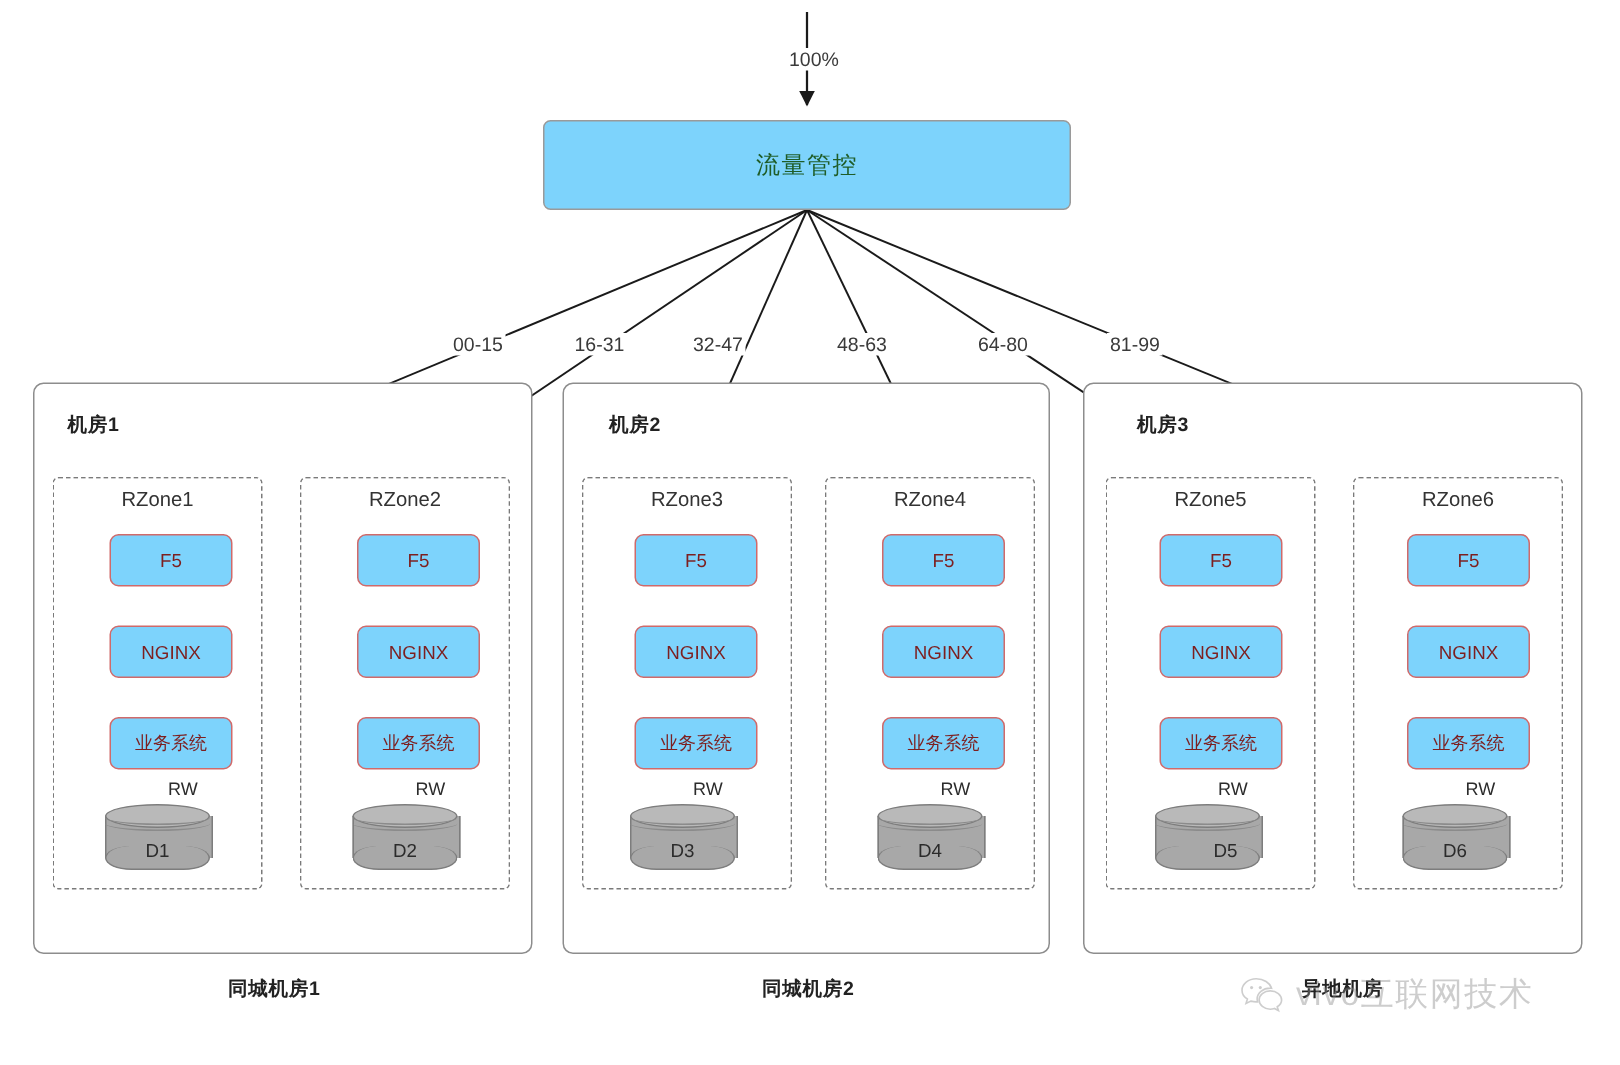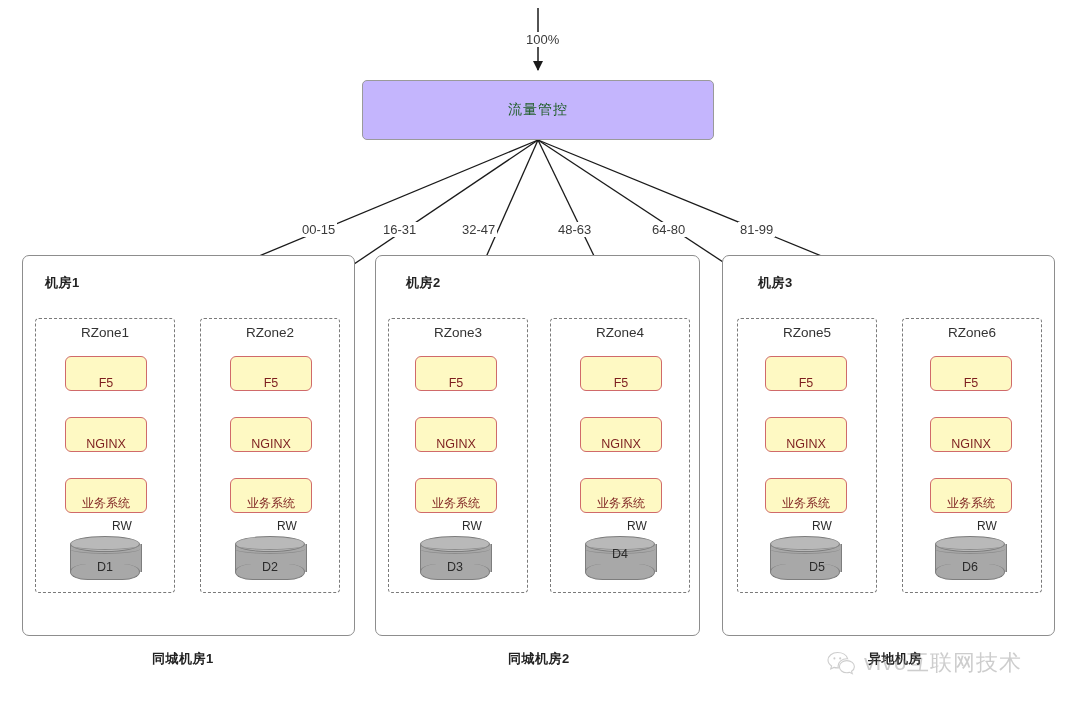--- a/index.html
+++ b/index.html
@@ -8,45 +8,45 @@
     font-family:"Liberation Sans","DejaVu Sans",sans-serif;
     overflow:hidden;position:relative;
   }
   #stage{position:absolute;left:0;top:0;width:1080px;height:710px;}
   svg#wires{position:absolute;left:0;top:0;width:1080px;height:710px;pointer-events:none;}
 
   
   .abs{position:absolute;box-sizing:border-box;}
 
   .ctrl-box{
-    background:#c4b5fd;border:1px solid #9a9a9a;border-radius:5px;
+    background:#7dd3fc;border:1px solid #9a9a9a;border-radius:5px;
     display:flex;align-items:center;justify-content:center;
-    color:#1f5d28;font-size:14px;letter-spacing:1px;
+    color:#1f5d28;font-size:16px;letter-spacing:1px;
   }
 
   .dc-box{
     background:#ffffff;border:1px solid #8d8d8d;border-radius:7px;
   }
   .dc-title{
     position:absolute;font-size:13px;font-weight:bold;color:#222;
     letter-spacing:.5px;white-space:nowrap;
   }
 
   .rzone{
     border:1.6px dashed #7a7a7a;border-radius:4px;background:transparent;
   }
   .rzone-title{
     position:absolute;width:100%;text-align:center;top:6px;
     font-size:13.5px;color:#333;white-space:nowrap;
   }
 
   .node{
-    position:absolute;background:#fef9c3;border:1px solid #d06a6a;
-    border-radius:6px;display:flex;align-items:flex-end;justify-content:center;
-    color:#7d1f1f;font-size:12.5px;white-space:nowrap;
+    position:absolute;background:#7dd3fc;border:1px solid #d06a6a;
+    border-radius:6px;display:flex;align-items:center;justify-content:center;
+    color:#7d1f1f;font-size:12.5px;white-space:nowrap;margin-left:8px;
   }
   .node.cn{font-size:12px;}
 
   
   .db{position:absolute;}
   .db .body{
     position:absolute;left:0;top:8px;width:100%;height:calc(100% - 16px);
     background:#a8a8a8;border-left:1px solid #7d7d7d;border-right:1px solid #7d7d7d;
   }
   .db .bottom{
@@ -243,21 +243,21 @@
   <div class="node cn" style="left:580px;top:478px;width:80px;height:33px;">
     <span>业务系统</span>
   </div>
   <div class="rw-label" style="left:627px;top:519px;">RW</div>
   <div class="db" style="left:585px;top:536px;width:70px;height:44px;">
     <div class="body"></div>
     <div class="bottom"></div>
     <div class="top"></div>
     <div class="ring" style="top:4px;"></div>
     <div class="ring" style="top:8px;"></div>
-    <div class="label" style="top:11px;">D4</div>
+    <div class="label" style="top:24px;">D4</div>
   </div>
 
   <div class="caption" style="left:508px;top:650px;">同城机房2</div>
 
   <div class="dc-box abs" style="left:722px;top:255px;width:333px;height:381px;">
     <div class="dc-title" style="left:35px;top:18px;">机房3</div>
   </div>
 
   <div class="rzone abs" style="left:737px;top:318px;width:140px;height:275px;">
     <div class="rzone-title">RZone5</div>

